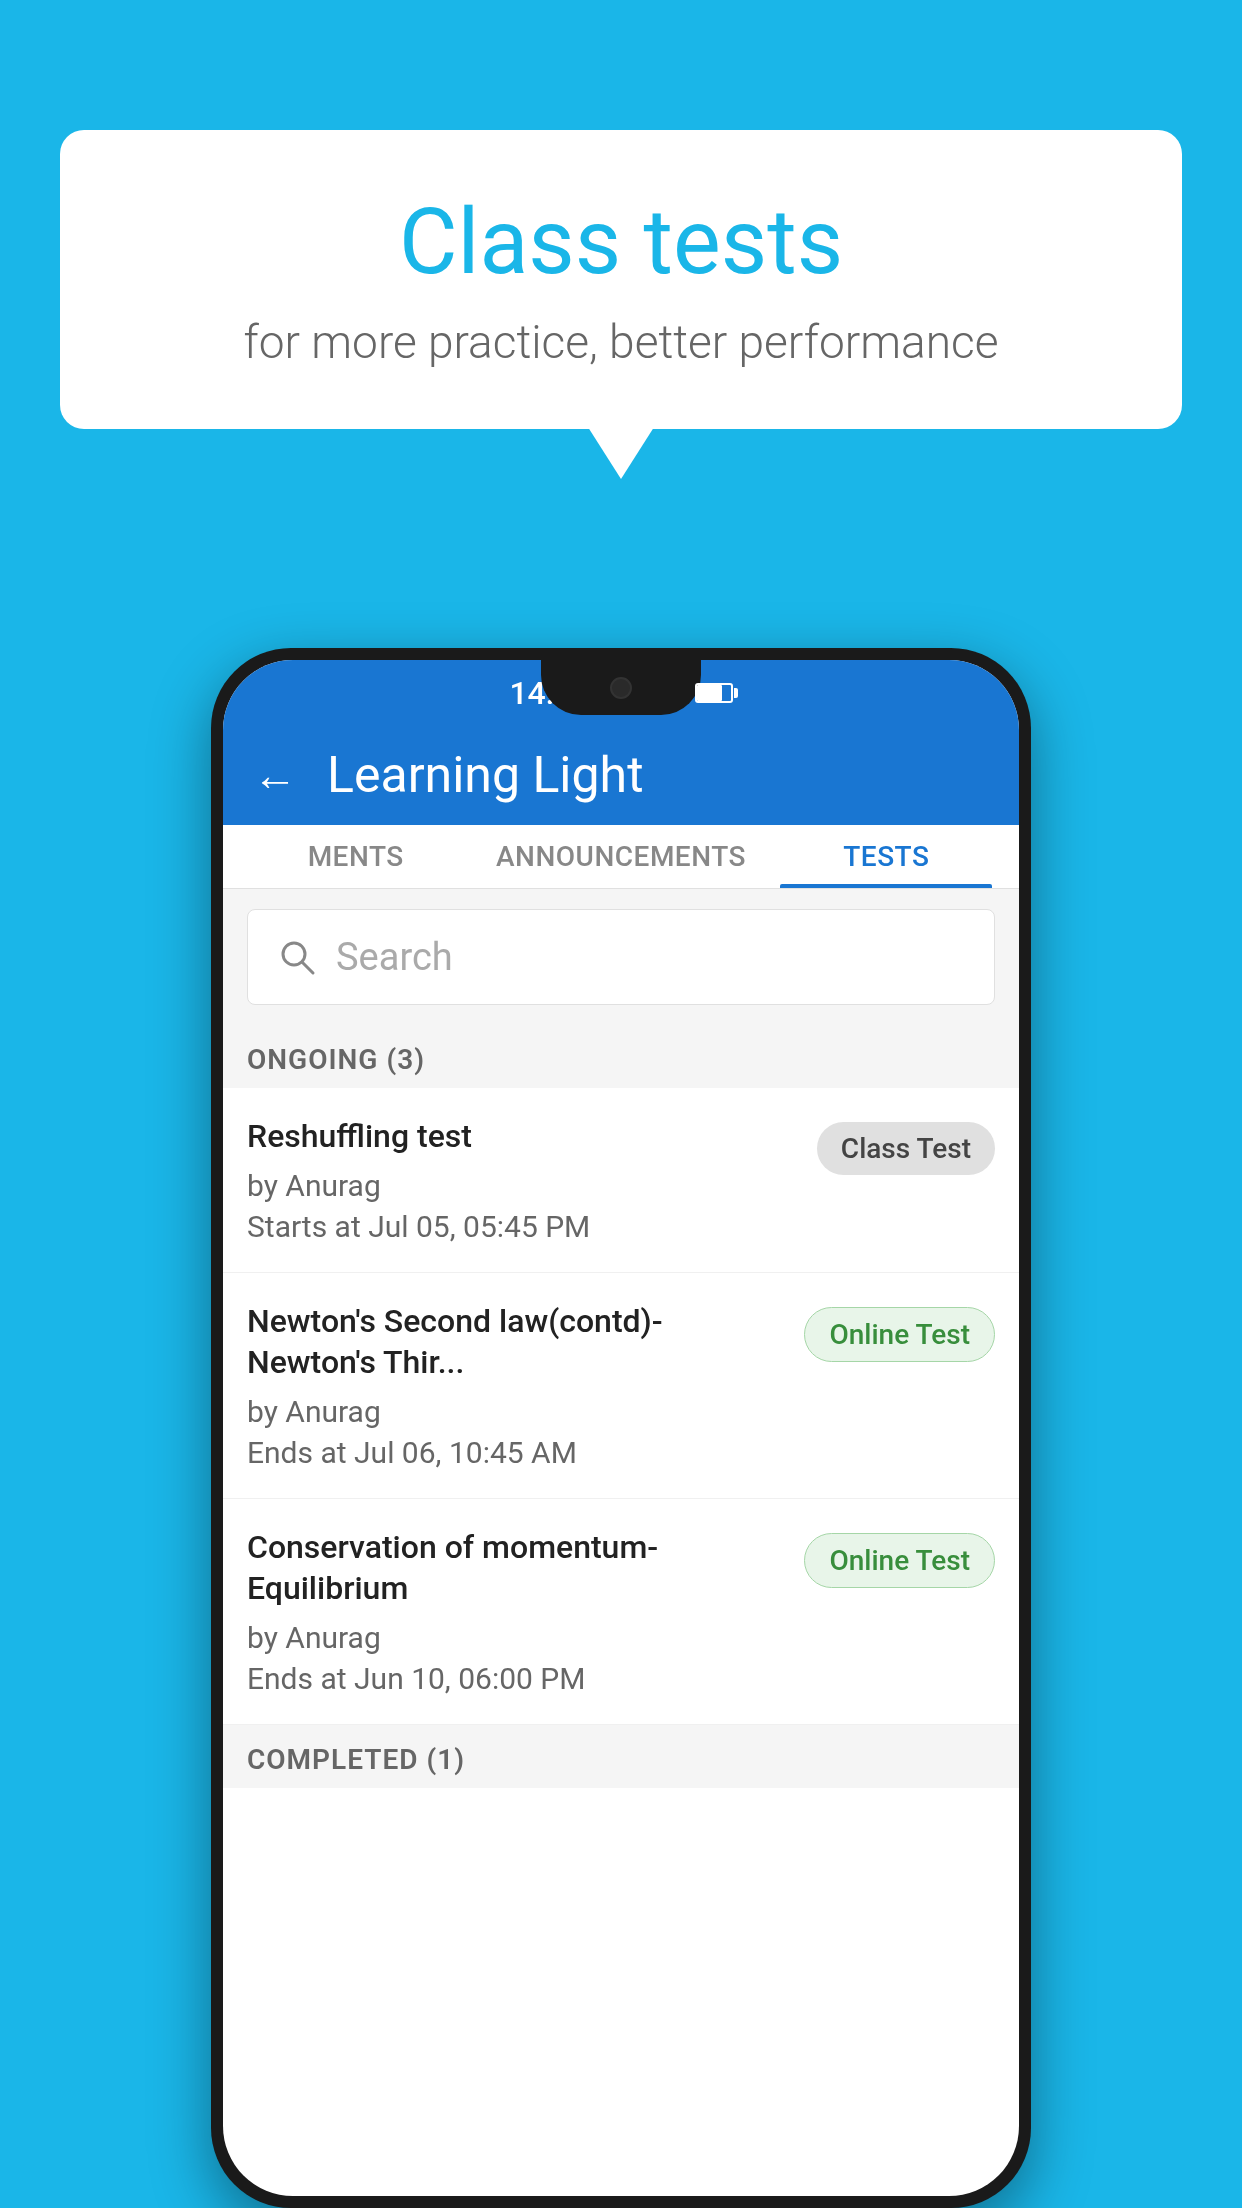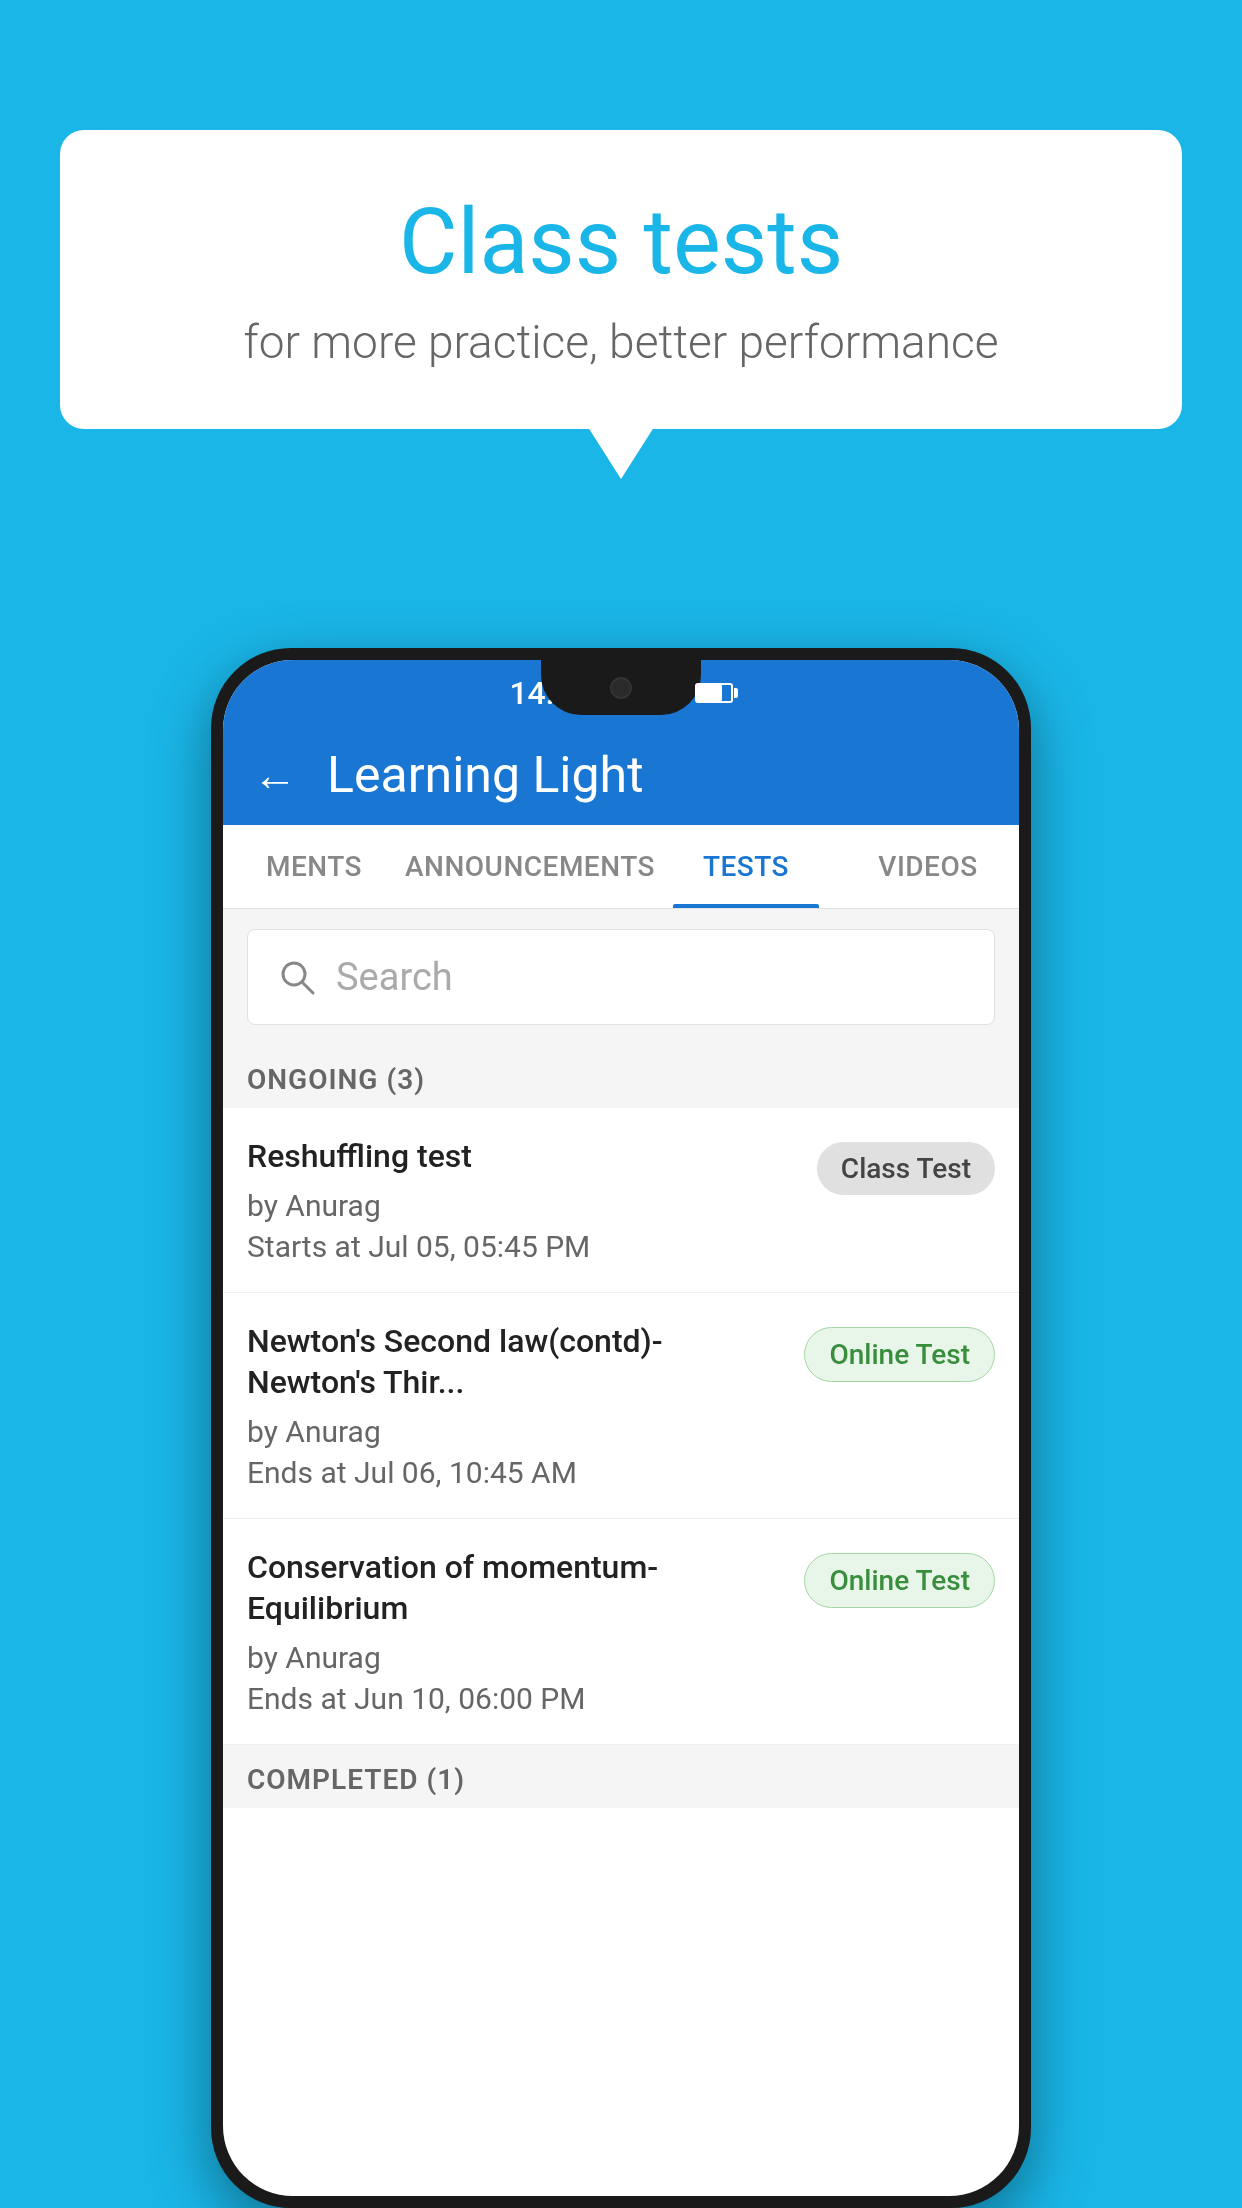--- a/index.html
+++ b/index.html
@@ -146,21 +146,21 @@
 
     .app-title {
       color: white;
       font-size: 50px;
       font-weight: 400;
     }
 
     
     .tabs-bar {
       background: white;
-      height: 84px;
+      height: 64px;
       display: flex;
       align-items: center;
       border-bottom: 1px solid #e0e0e0;
       overflow: hidden;
     }
 
     .tab-item {
       flex: 1;
       display: flex;
       flex-direction: column;
@@ -384,23 +384,20 @@
     <div class="tabs-bar">
       <div class="tab-item">
         <span>MENTS</span>
       </div>
       <div class="tab-item">
         <span>ANNOUNCEMENTS</span>
       </div>
       <div class="tab-item active">
         <span>TESTS</span>
       </div>
-      <div class="tab-item">
-        <span>VIDEOS</span>
-      </div>
     </div>
 
     <div class="search-container">
       <div class="search-bar">
         <svg width="38" height="38" viewBox="0 0 38 38">
           <circle cx="16" cy="16" r="11" stroke="#888" stroke-width="3" fill="none"></circle>
           <line x1="24" y1="24" x2="35" y2="35" stroke="#888" stroke-width="3" stroke-linecap="round"></line>
         </svg>
         <span class="search-text">Search</span>
       </div>

